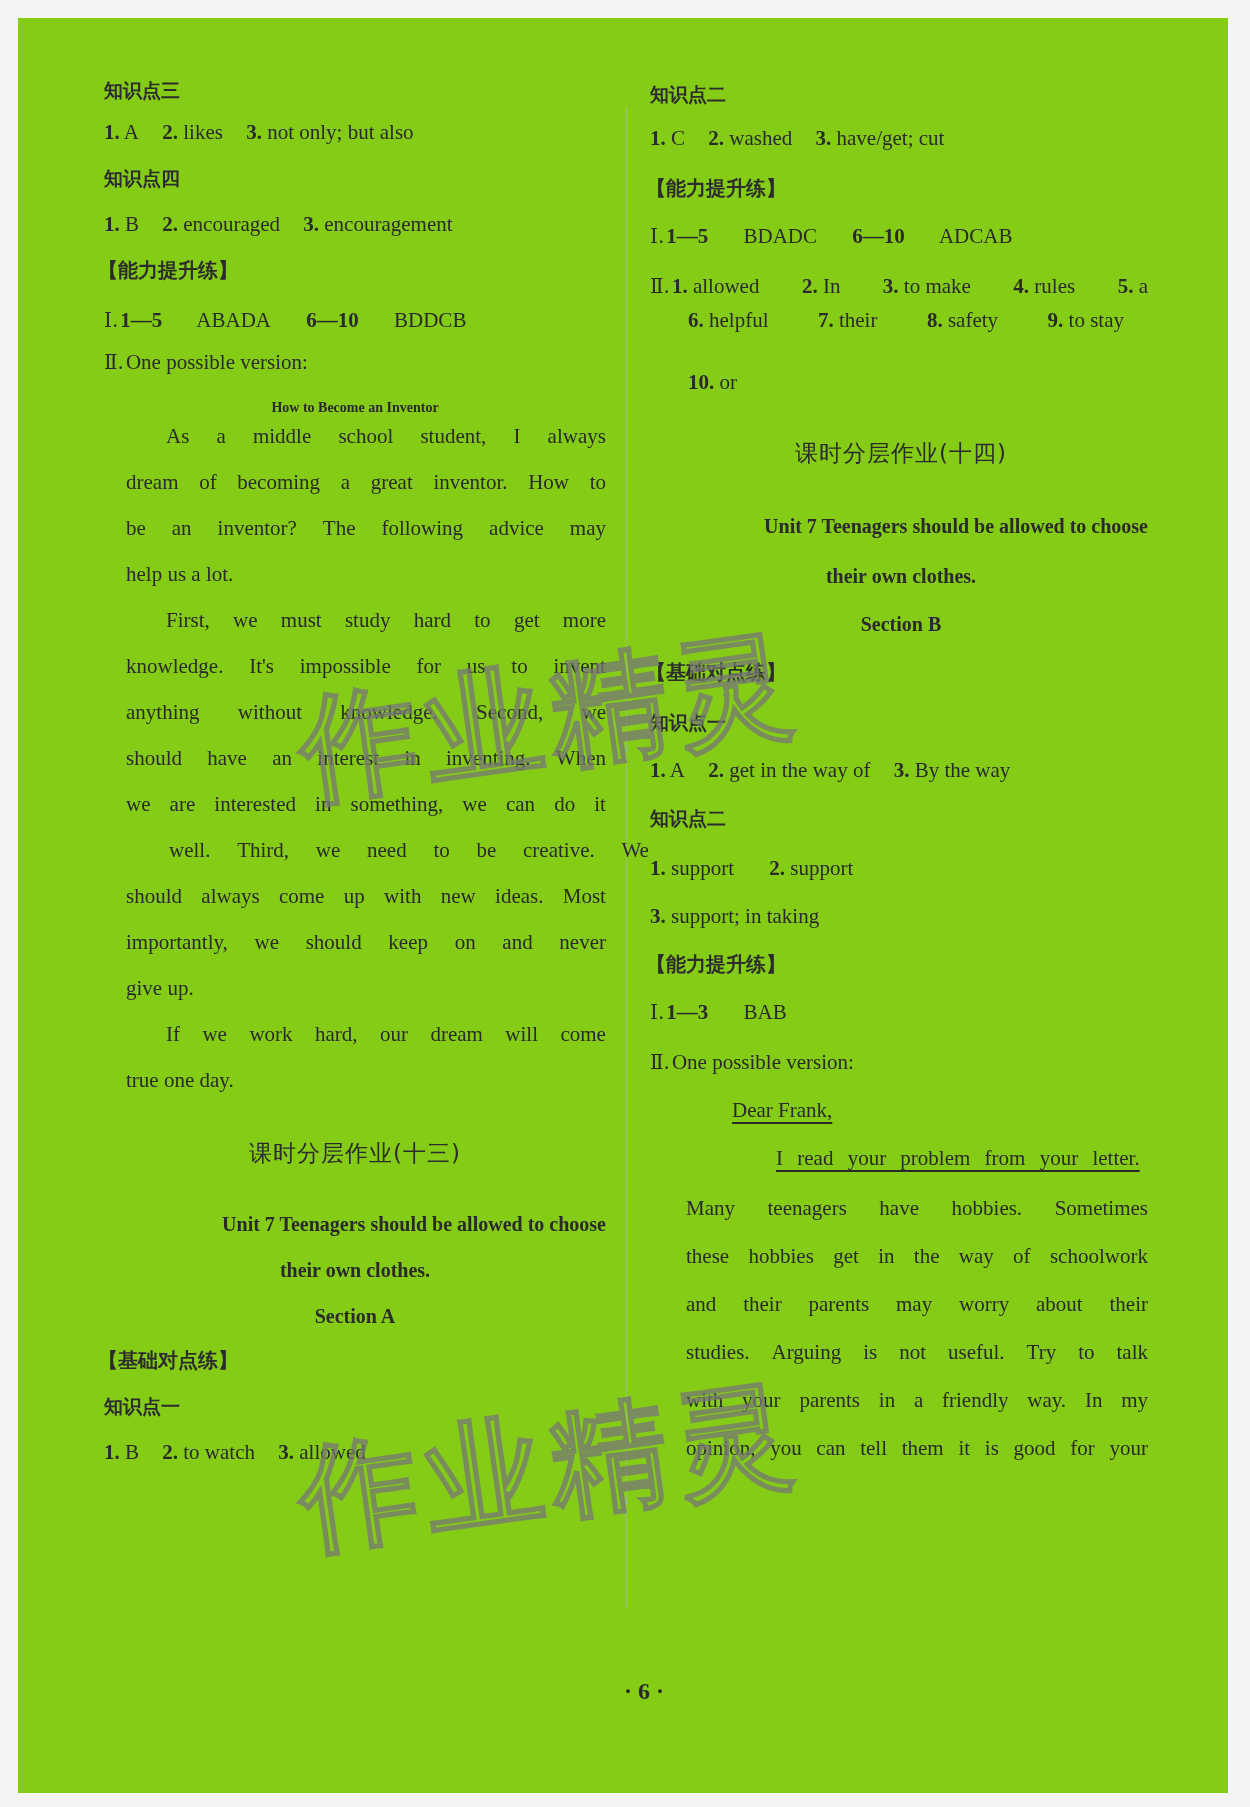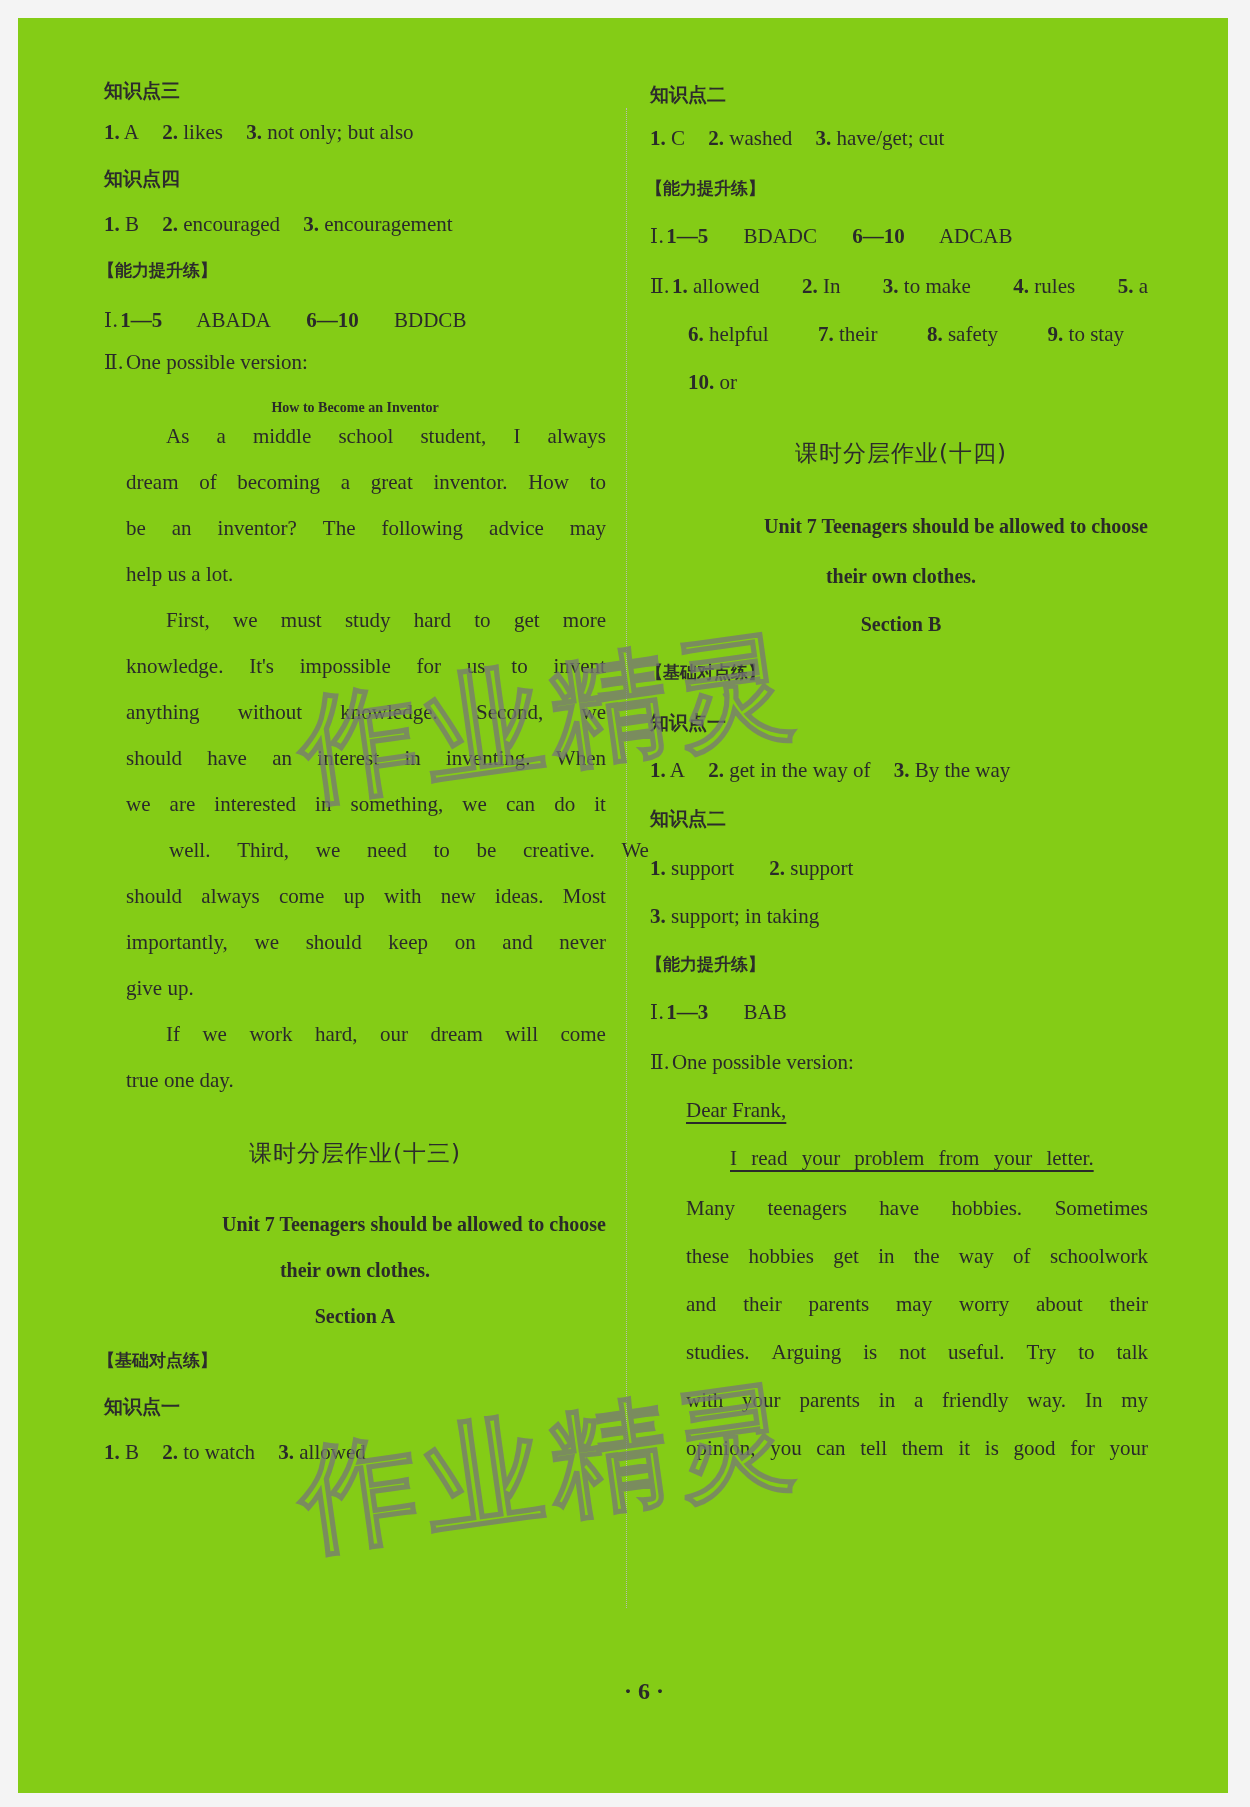--- a/index.html
+++ b/index.html
@@ -16,30 +16,30 @@
     }
     .col { position: absolute; top: 0; }
     .col-left { left: 86px; width: 502px; }
     .col-right { left: 632px; width: 502px; }
     .divider {
       position: absolute; left: 608px; top: 90px; width: 0; height: 1500px;
       border-left: 1.5px dotted #b8b8b8;
     }
     .ln { position: absolute; left: 0; white-space: nowrap; font-size: 21px; line-height: 28px; }
     .kp { font-family: "DejaVu Sans", sans-serif; font-weight: bold; font-size: 19px; color: #2c2c2c; }
-    .bracket { font-family: "DejaVu Sans", sans-serif; font-weight: bold; font-size: 17px; color: #2c2c2c; }
+    .bracket { font-family: "DejaVu Sans", sans-serif; font-weight: bold; font-size: 20px; color: #2c2c2c; }
     .roman { font-family: "DejaVu Serif", serif; font-size: 20px; margin-right: 2px; }
     .num { font-weight: bold; }
     .gap { display: inline-block; width: 18px; }
     .gap2 { display: inline-block; width: 30px; }
     .center { position: absolute; text-align: center; white-space: nowrap; }
     .hw-title { font-family: "DejaVu Sans", sans-serif; font-size: 23px; letter-spacing: 1px; color: #2c2c2c; }
     .unit-title { font-weight: bold; font-size: 20px; }
     .essay-title { font-weight: bold; font-size: 14px; }
-    .u { text-decoration: underline; text-underline-offset: 5px; }
+    .u { text-decoration: underline; text-underline-offset: 5px; margin-left: 46px; }
     .pagenum { position: absolute; left: 606px; top: 1660px; font-weight: bold; font-size: 24px; letter-spacing: 6px; }
     .watermark {
       position: absolute; font-family: "DejaVu Sans", sans-serif; font-weight: bold;
       color: transparent; -webkit-text-stroke: 1.5px #777; opacity: 0.75;
       transform: rotate(-8deg); letter-spacing: 8px; white-space: nowrap; pointer-events: none;
     }
     .jline { display: flex; justify-content: space-between; position: absolute; font-size: 21px; line-height: 28px; white-space: nowrap; }
   </style>
 </head>
 <body>
@@ -225,21 +225,21 @@
       <span class="num">6—10</span><span class="gap2"></span>
       <span>ADCAB</span>
     </div>
     <div class="ln" style="top:254px; width:498px; display:flex; justify-content:space-between">
       <span><span class="roman">Ⅱ.</span><span class="num">1.</span> <span>allowed</span></span>
       <span><span class="num">2.</span> <span>In</span></span>
       <span><span class="num">3.</span> <span>to make</span></span>
       <span><span class="num">4.</span> <span>rules</span></span>
       <span><span class="num">5.</span> <span>a</span></span>
     </div>
-    <div class="ln" style="top:302px; left:38px; width:436px; display:flex; justify-content:space-between">
+    <div class="ln" style="top:288px; left:38px; width:436px; display:flex; justify-content:space-between">
       <span><span class="num">6.</span> <span>helpful</span></span>
       <span><span class="num">7.</span> <span>their</span></span>
       <span><span class="num">8.</span> <span>safety</span></span>
       <span><span class="num">9.</span> <span>to stay</span></span>
     </div>
     <div class="ln" style="top:350px; left:38px">
       <span class="num">10.</span> <span>or</span>
     </div>
 
     <div class="center hw-title" style="top:420px; left:0; width:502px; line-height:30px">课时分层作业(十四)</div>

